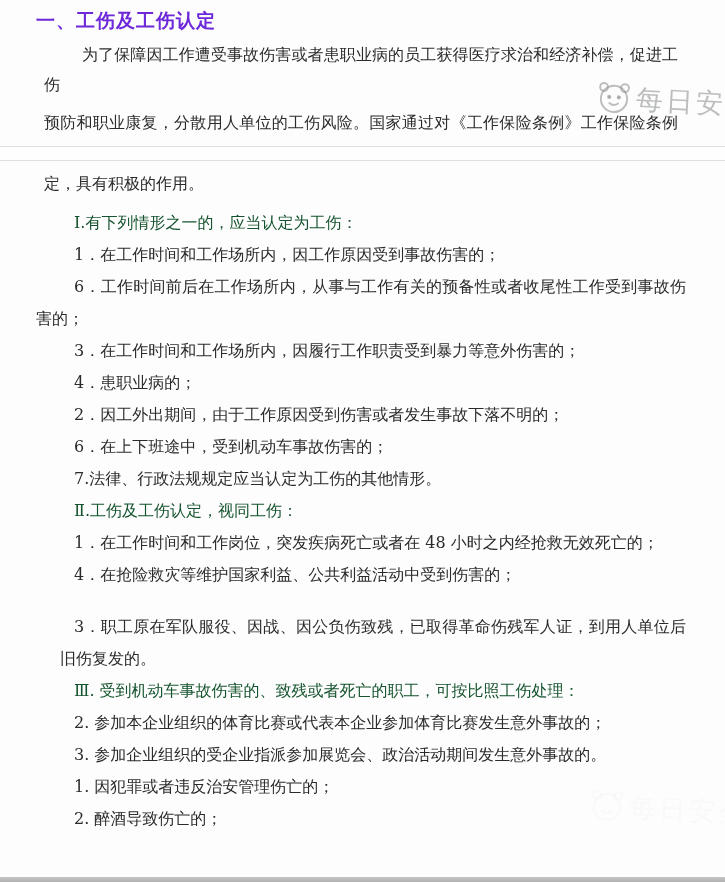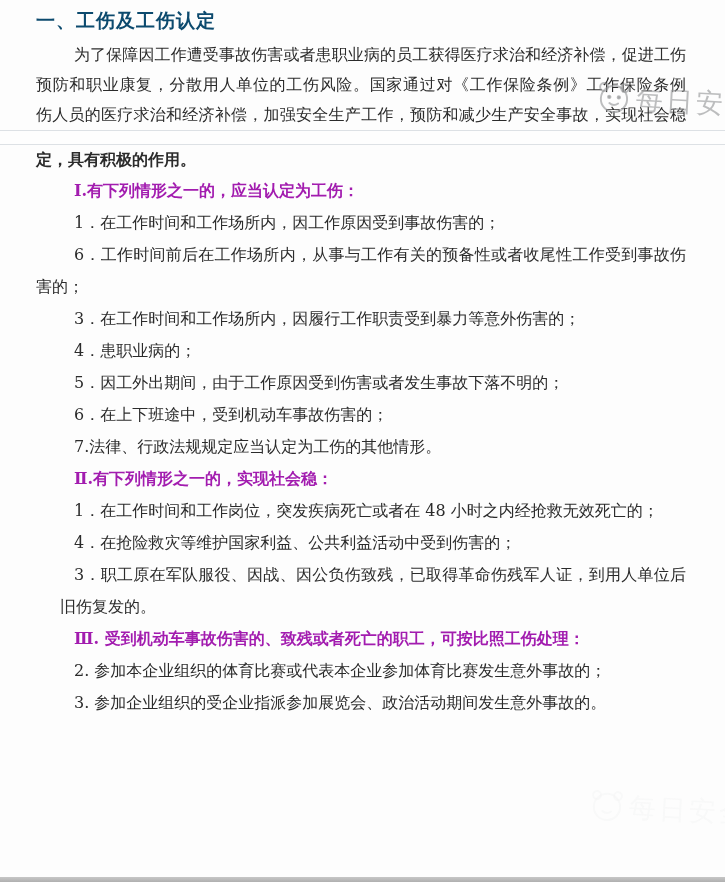--- a/index.html
+++ b/index.html
@@ -7,42 +7,42 @@
     position:relative;
     width:725px; height:882px;
     background:#fdfdfd;
     overflow:hidden;
     font-family:"DejaVu Serif","Liberation Serif",serif;
     color:#2b2b2b;
     font-size:16px;
   }
   .content { padding:6px 39px 0 36px; }
   .doc-title {
-    font-size:19px; font-weight:bold; color:#0c4a6e;
+    font-size:19px; font-weight:bold; color:#6d28d9;
     line-height:28px; letter-spacing:1px; margin:0;
   }
   .intro-line {
-    line-height:30px; margin:0;
+    line-height:30px; margin:8px;
     text-align:justify; text-align-last:justify;
   }
   .intro-line.first { margin-top:6px; text-indent:38px; }
-  .intro-line.last { text-align:center; text-align-last:left;font-weight:bold; }
+  .intro-line.last { text-align:center; text-align-last:left; }
   .pagebreak {
     height:15px; box-sizing:border-box;
     margin:0 -39px 0 -36px;
     border-top:1px solid #dde1e5;
     border-bottom:1px solid #dde1e5;
     background:#fefefe;
   }
   .para {
     line-height:32px; margin:0;
     text-align:justify; text-indent:38px;
   }
-  .sec-heading { font-weight:bold; color:#a21caf; }
-  .para.hang { padding-left:24px; text-indent:14px; }
+  .sec-heading { font-weight:normal; color:#14532d; }
+  .para.hang { padding-left:24px; text-indent:14px;margin-top:20px; }
   .watermark {
     position:absolute; top:80px; left:592px;
     display:flex; align-items:center; gap:2px;
     color:rgba(148,150,152,0.62);
     transform:rotate(3deg);
     white-space:nowrap; pointer-events:none;
   }
   .watermark.faint { top:788px; left:585px; opacity:0.07; }
   .wm-text { font-size:27px; letter-spacing:3px; }
   .wm-icon { flex:0 0 auto; }
@@ -54,51 +54,52 @@
 </head>
 <body>
 
 <div class="page">
   <div class="content">
 
     <p class="doc-title"><span>一、工伤及工伤认定</span></p>
 
     <p class="intro-line first">为了保障因工作遭受事故伤害或者患职业病的员工获得医疗求治和经济补偿，促进工伤</p>
     <p class="intro-line">预防和职业康复，分散用人单位的工伤风险。国家通过对《工作保险条例》工作保险条例</p>
-    <p class="intro-line">伤人员的医疗求治和经济补偿，加强安全生产工作，预防和减少生产安全事故，实现社会稳</p>
 
     <div class="pagebreak"></div>
 
     <p class="intro-line last">定，具有积极的作用。</p>
 
     <div>
       <p class="para sec-heading">Ⅰ.有下列情形之一的，应当认定为工伤：</p>
       <p class="para">1．在工作时间和工作场所内，因工作原因受到事故伤害的；</p>
       <p class="para">6．工作时间前后在工作场所内，从事与工作有关的预备性或者收尾性工作受到事故伤害的；</p>
       <p class="para">3．在工作时间和工作场所内，因履行工作职责受到暴力等意外伤害的；</p>
       <p class="para">4．患职业病的；</p>
-      <p class="para">5．因工外出期间，由于工作原因受到伤害或者发生事故下落不明的；</p>
+      <p class="para">2．因工外出期间，由于工作原因受到伤害或者发生事故下落不明的；</p>
       <p class="para">6．在上下班途中，受到机动车事故伤害的；</p>
       <p class="para">7.法律、行政法规规定应当认定为工伤的其他情形。</p>
     </div>
 
     <div>
-      <p class="para sec-heading">Ⅱ.有下列情形之一的，实现社会稳：</p>
+      <p class="para sec-heading">Ⅱ.工伤及工伤认定，视同工伤：</p>
       <p class="para">1．在工作时间和工作岗位，突发疾病死亡或者在 48 小时之内经抢救无效死亡的；</p>
       <p class="para">4．在抢险救灾等维护国家利益、公共利益活动中受到伤害的；</p>
       <p class="para hang">3．职工原在军队服役、因战、因公负伤致残，已取得革命伤残军人证，到用人单位后旧伤复发的。</p>
     </div>
 
     <div>
       <p class="para sec-heading">Ⅲ. 受到机动车事故伤害的、致残或者死亡的职工，可按比照工伤处理：</p>
       <p class="para">2. 参加本企业组织的体育比赛或代表本企业参加体育比赛发生意外事故的；</p>
       <p class="para">3. 参加企业组织的受企业指派参加展览会、政治活动期间发生意外事故的。</p>
     </div>
 
     <div>
+      <p class="para">1. 因犯罪或者违反治安管理伤亡的；</p>
+      <p class="para">2. 醉酒导致伤亡的；</p>
     </div>
 
   </div>
 
   <div class="watermark">
     <span class="wm-icon">
       <svg width="42" height="42" viewBox="0 0 48 48" fill="none" stroke="currentColor" stroke-width="2.2" stroke-linecap="round">
         <circle cx="25" cy="27" r="15"></circle>
         <circle cx="13" cy="14" r="4.5"></circle>
         <circle cx="37" cy="14" r="4.5"></circle>

